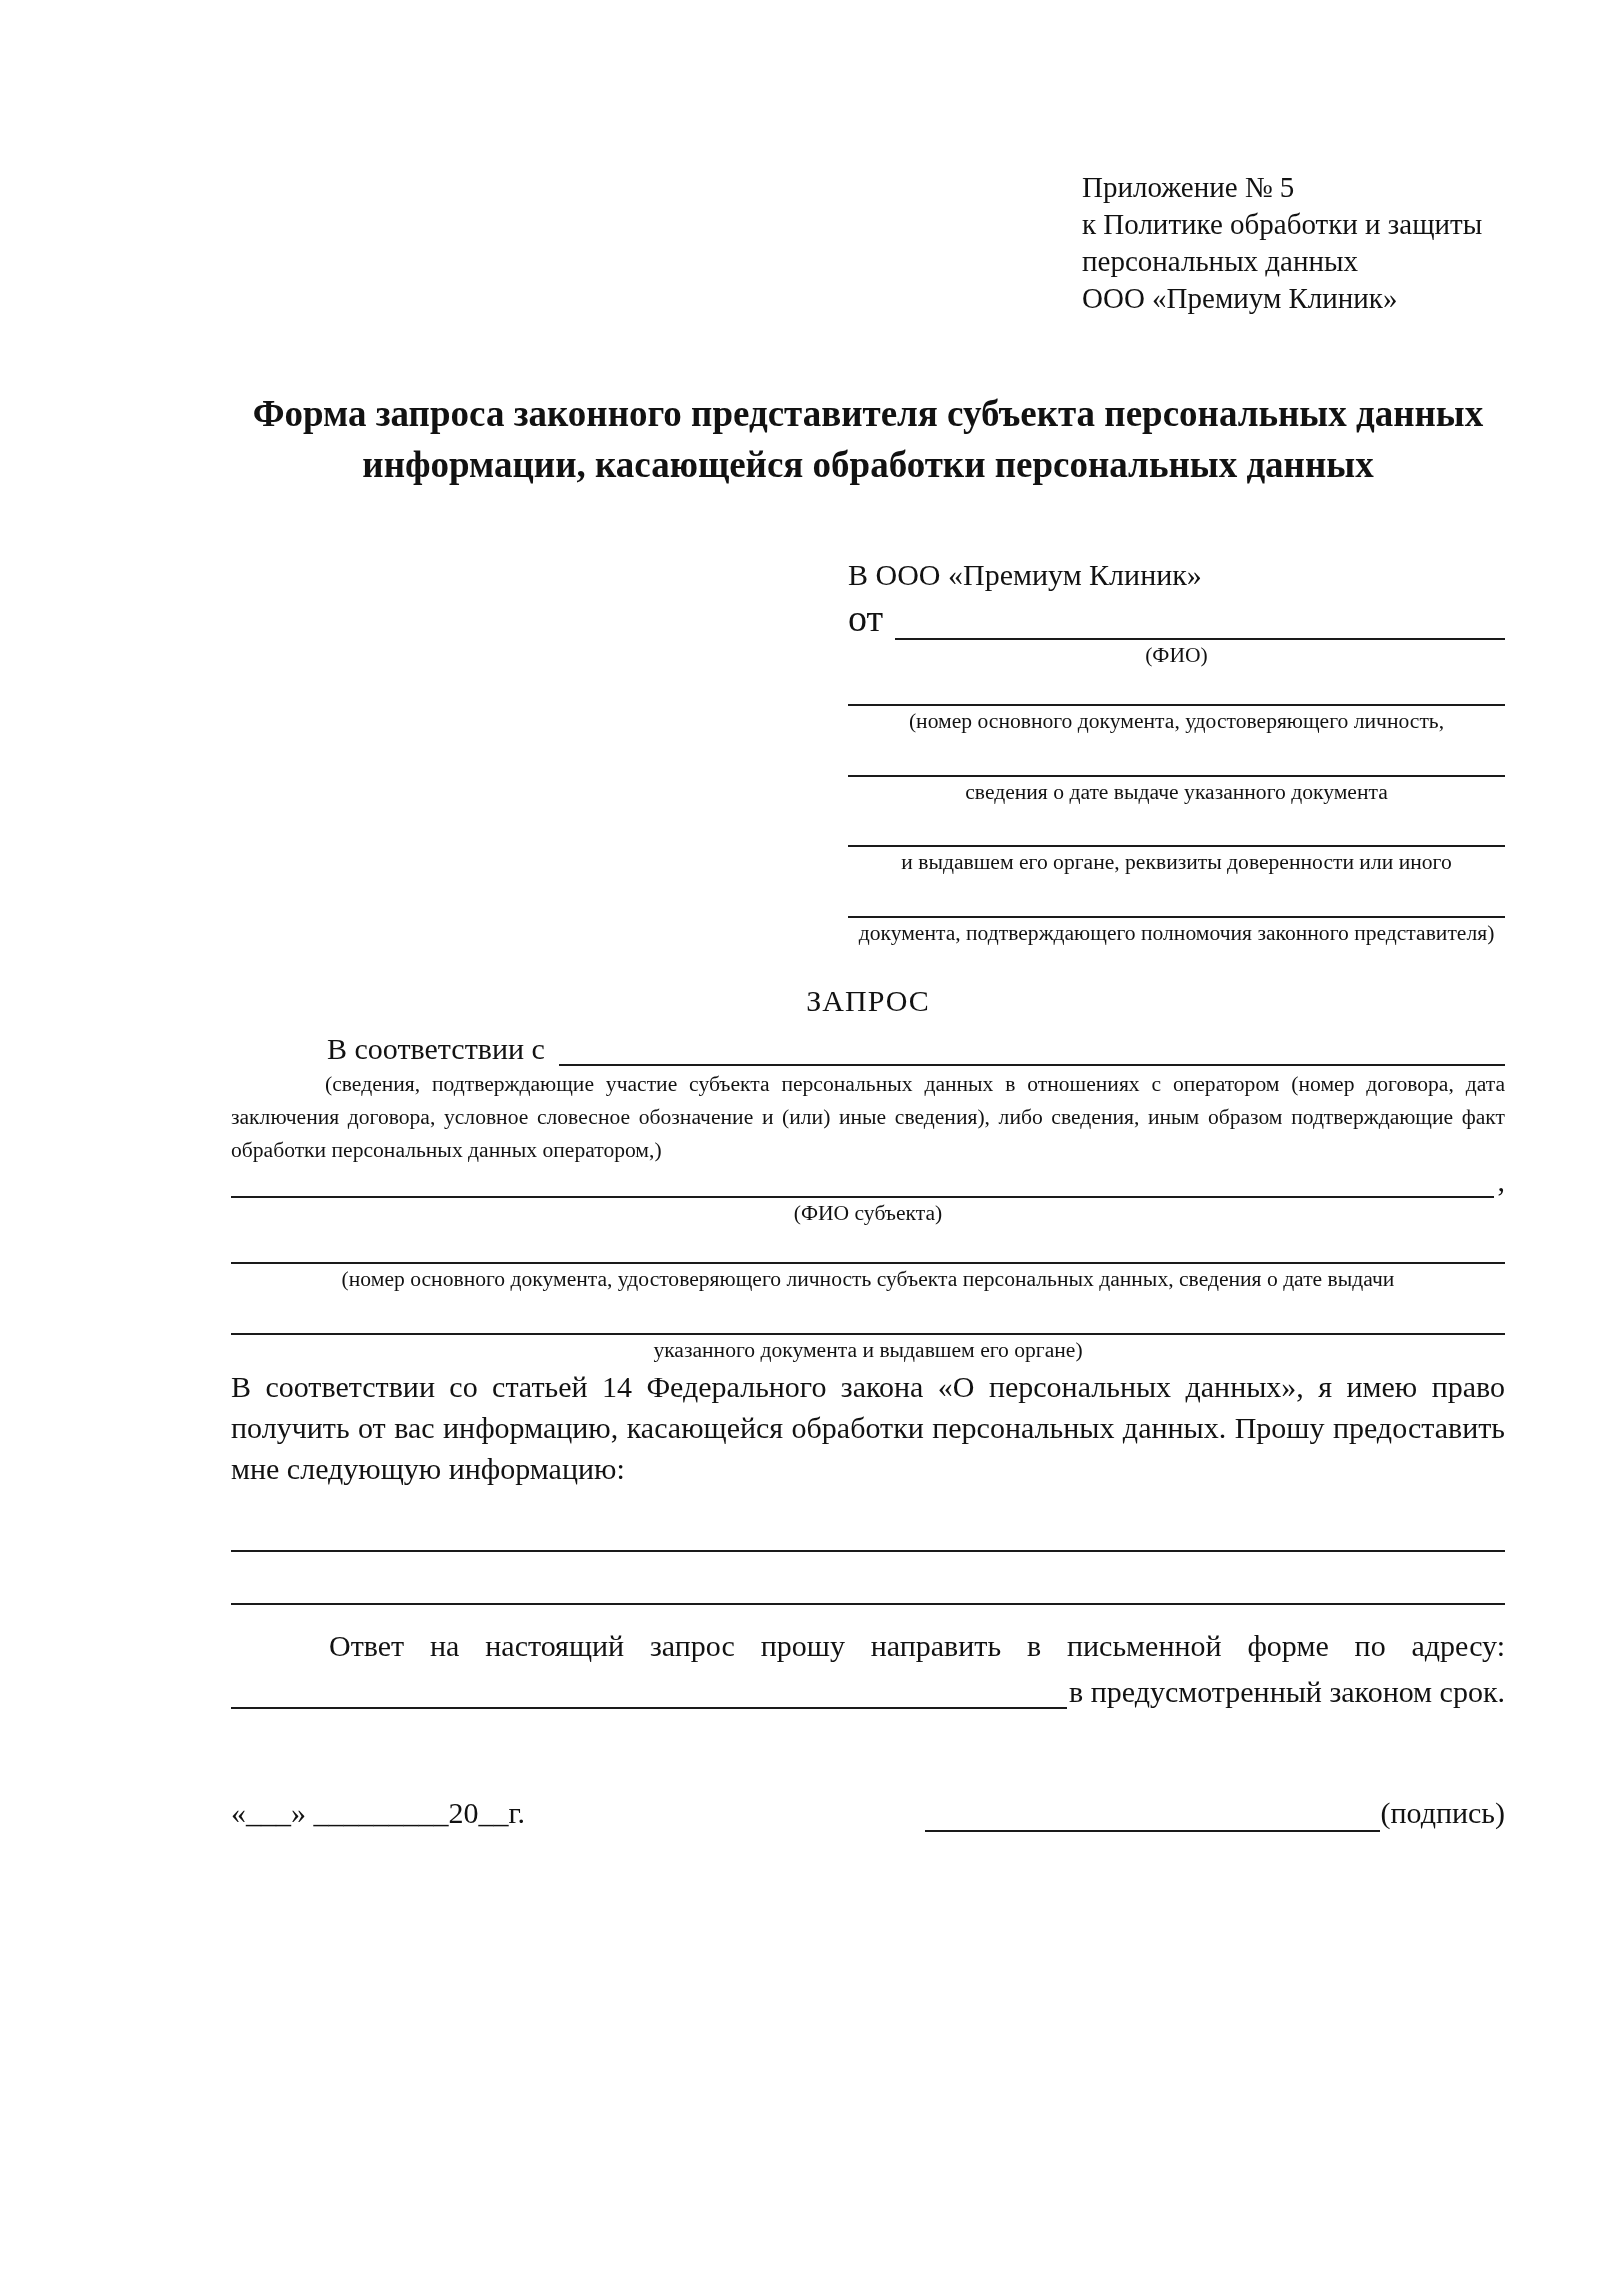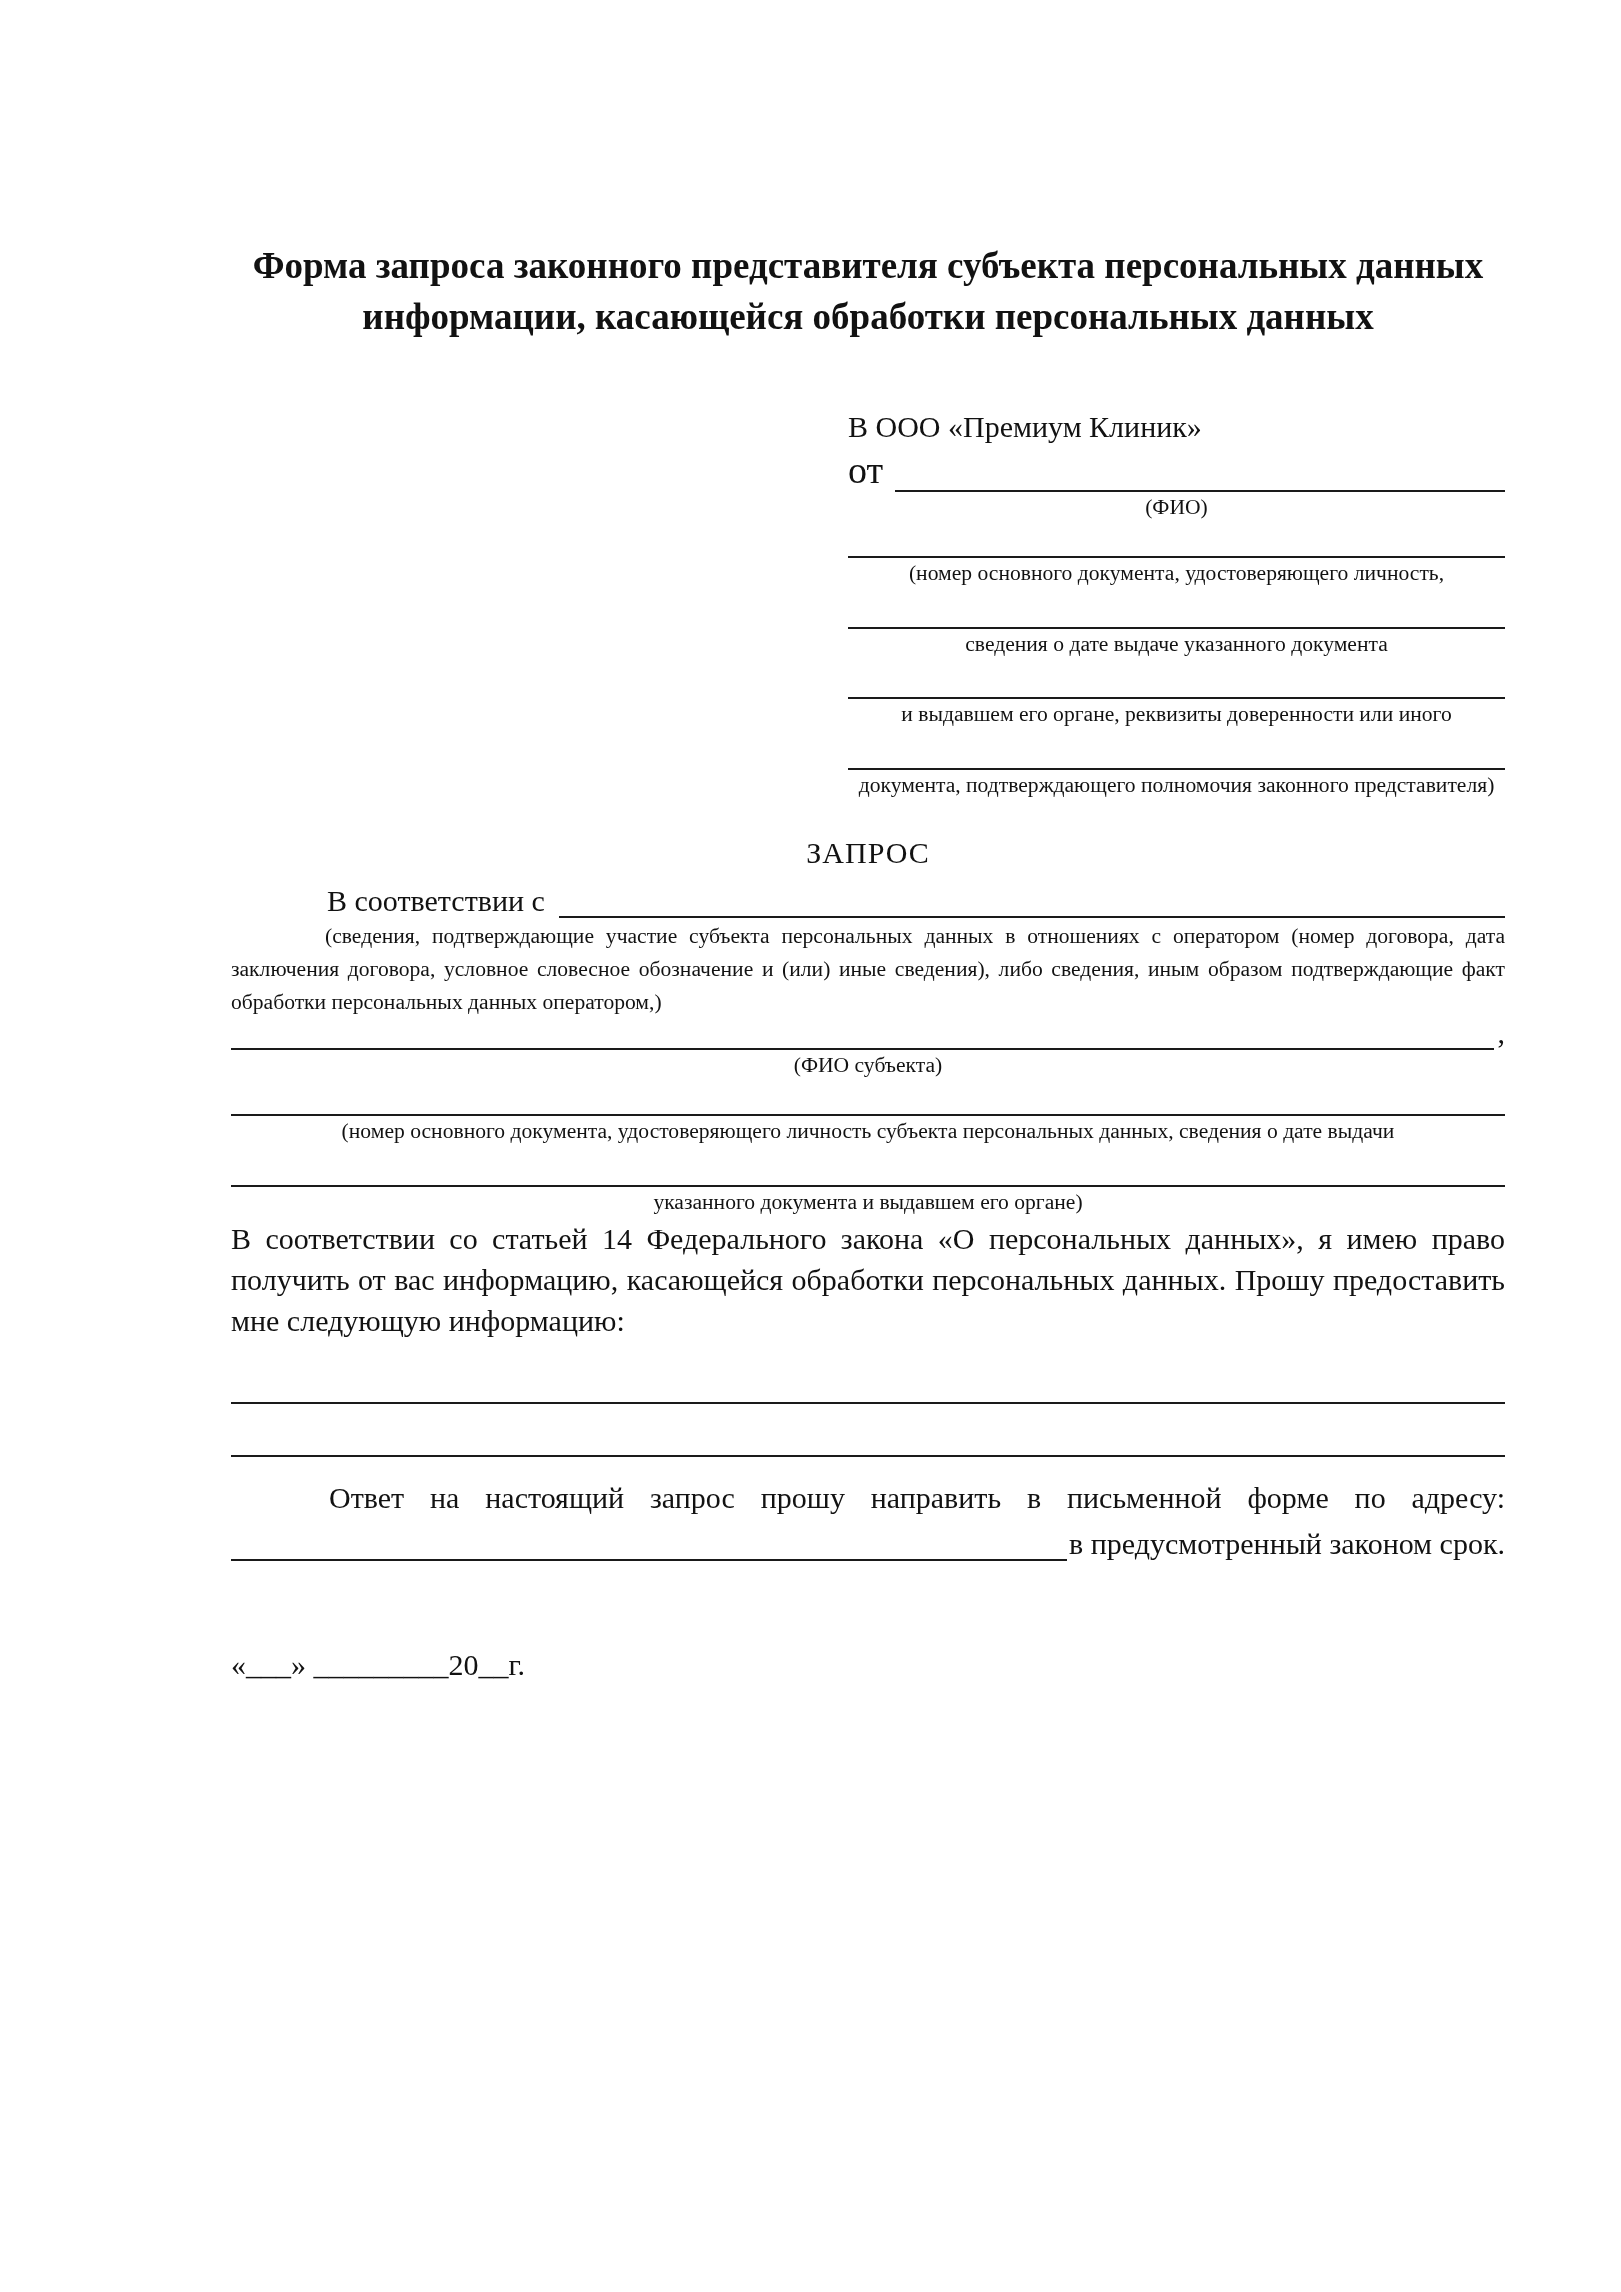--- a/index.html
+++ b/index.html
@@ -145,20 +145,26 @@
     align-items: flex-end;
     width: 580px;
   }
   .sign-group .sign-caption { white-space: nowrap; }
 </style>
 </head>
 <body>
 
 <div class="page">
 
+  <div class="appendix">
+    <div>Приложение № 5</div>
+    <div>к Политике обработки и защиты</div>
+    <div>персональных данных</div>
+    <div>ООО «Премиум Клиник»</div>
+  </div>
 
   <div class="form-title">Форма запроса законного представителя субъекта персональных данных информации, касающейся обработки персональных данных</div>
 
   <div class="addressee">
     <div class="to-line">В ООО «Премиум Клиник»</div>
     <div class="from-row">
       <span class="from-label">от</span>
       <span class="fill"></span>
     </div>
     <div class="cap">(ФИО)</div>
@@ -204,16 +210,20 @@
   <div class="fill-row" style="height:51px"></div>
 
   <p class="reply-p">Ответ на настоящий запрос прошу направить в письменной форме по адресу:</p>
   <div class="reply-row">
     <span class="fill"></span>
     <span class="reply-suffix">в предусмотренный законом срок.</span>
   </div>
 
   <div class="footer-row">
     <span class="date-line">«___» _________20__г.</span>
+    <span class="sign-group">
+      <span class="fill"></span>
+      <span class="sign-caption">(подпись)</span>
+    </span>
   </div>
 
 </div>
 
 
 </body></html>

